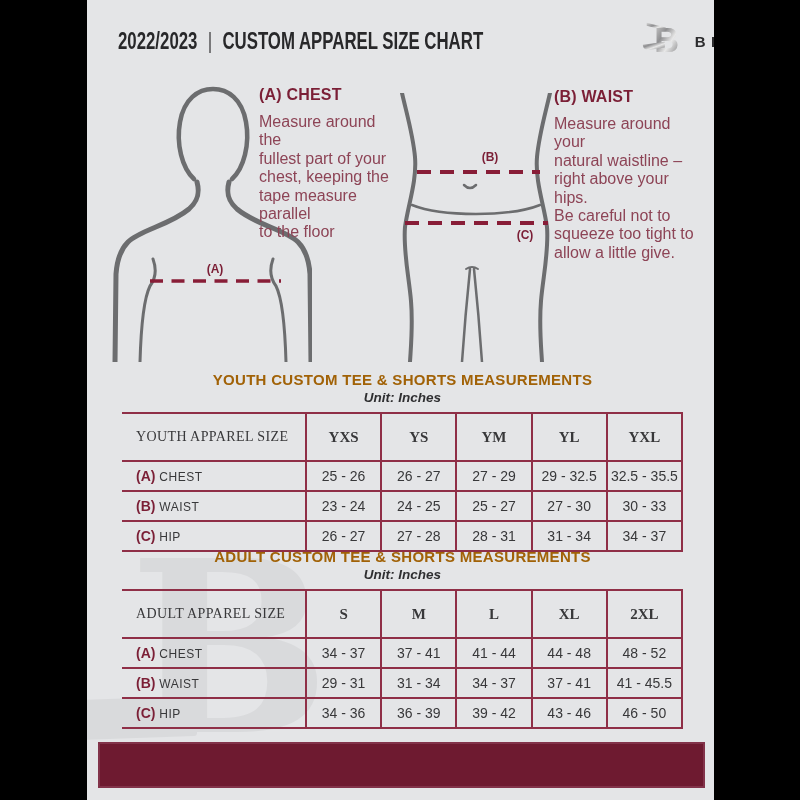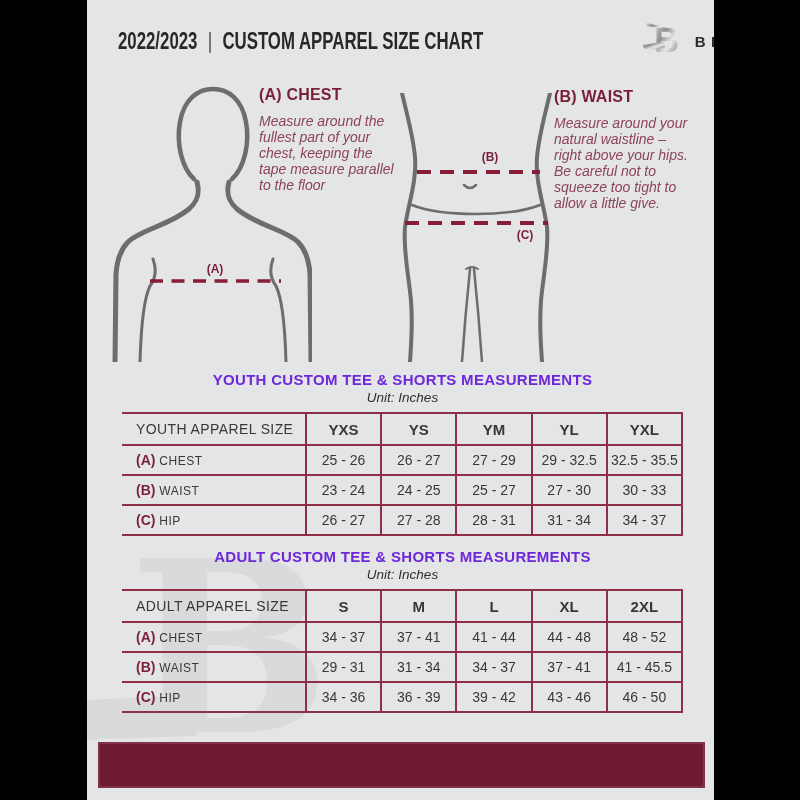--- a/index.html
+++ b/index.html
@@ -28,33 +28,33 @@
   
   .diagrams { position:absolute; left:0; top:80px; width:627px; height:292px; z-index:1; }
   .fig { position:absolute; }
   .fig1 { left:25px; top:2px; }
   .fig2 { left:305px; top:13px; }
   .instr { position:absolute; z-index:2; }
   .instr-a { left:172px; top:6px; width:142px; }
   .instr-b { left:467px; top:8px; width:152px; }
   .instr-c { left:467px; top:140px; width:158px; }
   .instr h3 { font-size:16px; font-weight:700; color:#7b1f36; letter-spacing:0.2px; margin-bottom:9px; }
-  .instr p { font-size:14px; font-style:italic; font-weight:500; color:#8d4456; line-height:1.15; white-space:pre-line; }
+  .instr p { font-size:16px; font-weight:500; color:#8d4456; line-height:1.15; white-space:pre-line; }
 
   
   .section { position:absolute; left:35px; width:561px; z-index:2; }
   .section-youth { top:371px; }
   .section-adult { top:548px; }
-  .section-title { text-align:center; font-size:15px; font-weight:700; color:#6d28d9; letter-spacing:0.3px; }
-  .section-unit { text-align:center; font-size:13.5px; font-style:italic; font-weight:400; color:#2f2f31; margin-top:2px; }
+  .section-title { text-align:center; font-size:15px; font-weight:700; color:#a16207; letter-spacing:0.3px; }
+  .section-unit { text-align:center; font-size:13.5px; font-style:italic; font-weight:700; color:#2f2f31; margin-top:2px; }
   table.size { width:100%; border-collapse:collapse; margin-top:7px; table-layout:fixed; }
   table.size tr { border-top:2px solid #8f2f47; }
   table.size { border-bottom:2px solid #8f2f47; }
   table.size th, table.size td { height:30px; text-align:center; vertical-align:middle; color:#38383a; }
-  table.size th { height:32px; }
+  table.size th { height:48px;font-family:Liberation Serif, serif; }
   table.size th + th, table.size td + td { border-left:2px solid #8f2f47; }
   table.size th:last-child, table.size td:last-child { border-right:2px solid #8f2f47; }
   .label-col { width:184px; text-align:left !important; padding-left:14px; }
   th.label-col { font-weight:400; font-size:14px; letter-spacing:0.4px; }
   th.size-head { font-size:15px; font-weight:700; }
   td { font-size:14px; font-weight:400; }
   td .prefix { color:#7b1f36; font-weight:700; font-size:14px; }
   td .rowlabel { font-size:12px; letter-spacing:0.5px; color:#38383a; }
 
   

